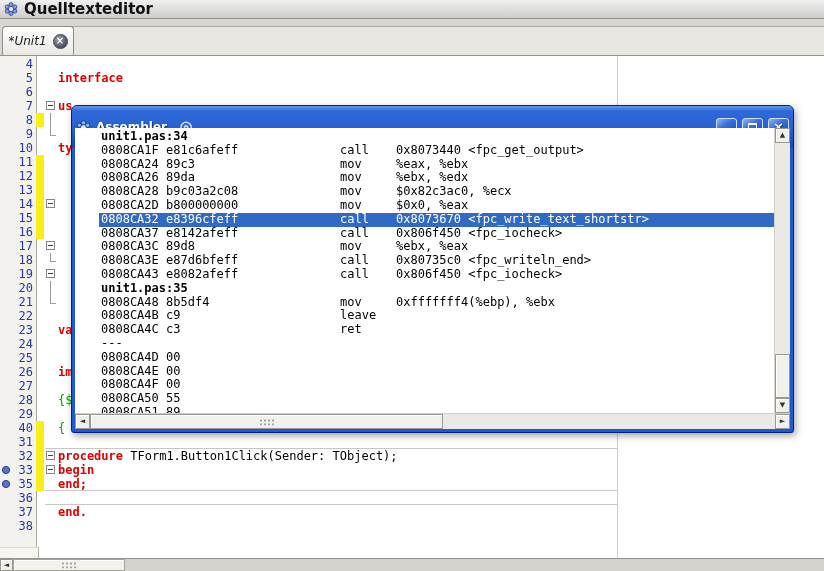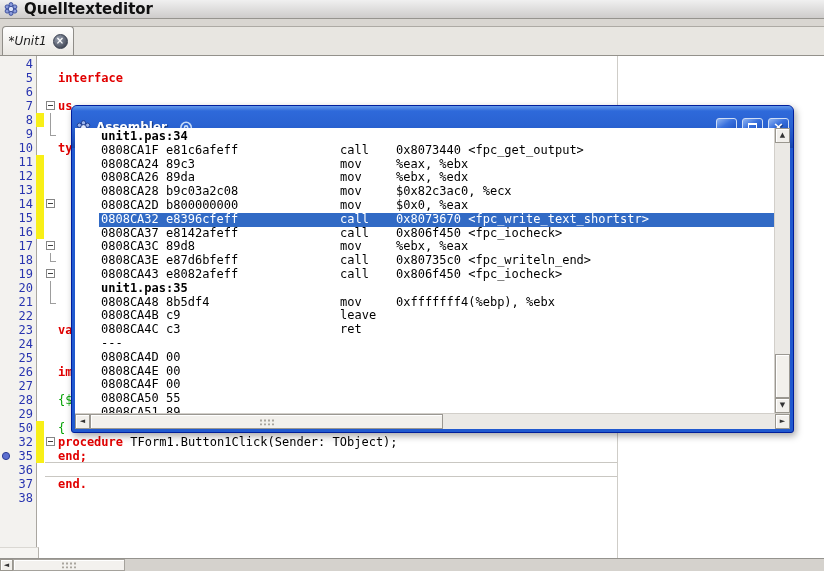--- a/index.html
+++ b/index.html
@@ -314,31 +314,51 @@
         </div>
         <div class="ed-row">
           <div class="g-num">
             <span>29</span>
           </div>
           <div class="g-chg"></div>
           <div class="c-area"></div>
         </div>
         <div class="ed-row">
           <div class="g-num">
-            <span>50</span>
+            <span>40</span>
           </div>
           <div class="g-chg on"></div>
           <div class="c-area"><span class="cm">{</span></div>
         </div>
         <div class="ed-row">
           <div class="g-num">
+            <span>31</span>
+          </div>
+          <div class="g-chg on"></div>
+          <div class="c-area"></div>
+          <div class="fold-sep"></div>
+        </div>
+        <div class="ed-row">
+          <div class="g-num">
             <span>32</span>
           </div>
           <div class="g-chg on"></div>
           <div class="c-area"><span class="fbox"></span><span class="kw">procedure</span><span class="id"> TForm1.Button1Click(Sender: TObject);</span></div>
+        </div>
+        <div class="ed-row">
+          <div class="g-num">
+            <span class="g-ic">
+              <svg width="10" height="10" viewBox="0 0 10 10">
+                <circle cx="5" cy="5" r="3.6" fill="#5c6fd0" stroke="#2c3c94"></circle>
+              </svg>
+            </span>
+            <span>33</span>
+          </div>
+          <div class="g-chg on"></div>
+          <div class="c-area"><span class="fbox"></span><span class="kw">begin</span></div>
         </div>
         <div class="ed-row">
           <div class="g-num">
             <span class="g-ic">
               <svg width="10" height="10" viewBox="0 0 10 10">
                 <circle cx="5" cy="5" r="3.6" fill="#5c6fd0" stroke="#2c3c94"></circle>
               </svg>
             </span>
             <span>35</span>
           </div>

